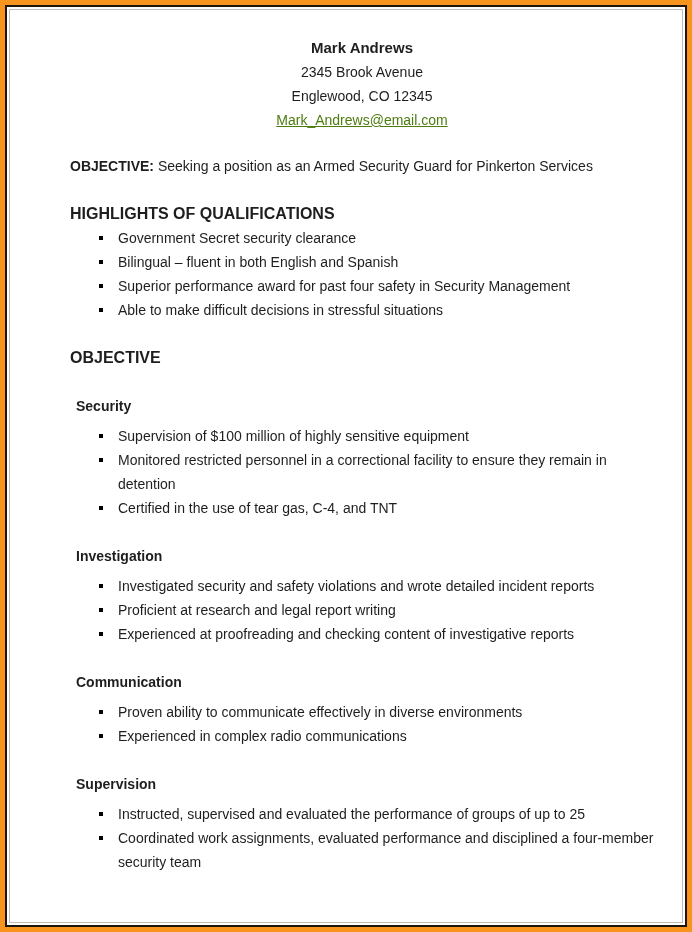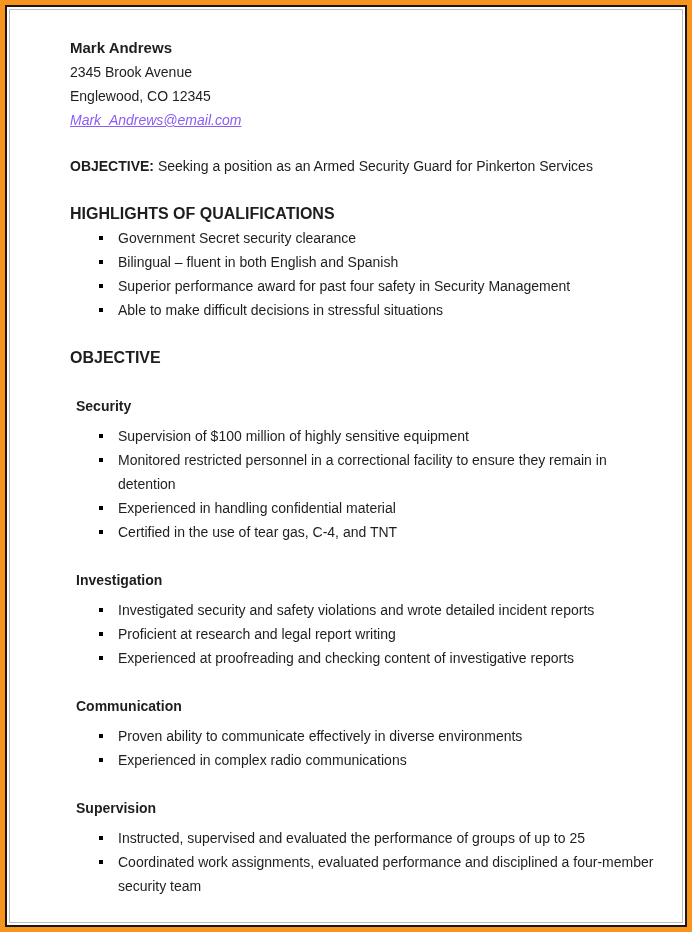--- a/index.html
+++ b/index.html
@@ -12,23 +12,23 @@
 
   .page {
     box-sizing: border-box;
     width: 100%; height: 100%;
     padding: 26px 28px 0 60px;
     color: #1E1E1E;
     font-size: 14px;
     line-height: 24px;
   }
 
-  .header { text-align: left; }
+  .header { text-align: center; }
   .header .name { font-weight: bold; font-size: 15px; }
-  .header .email { text-decoration: underline; color: #8b5cf6; font-style: italic; }
+  .header .email { text-decoration: underline; color: #4d7c0f; }
 
   .objective { margin: 22px 0 0 0; }
   .objective .label { font-weight: bold; }
 
   h2.section-title { margin: 24px 0 0 0; font-size: 16px; font-weight: bold; line-height: 24px; }
   h3.group-title   { margin: 6px; font-size: 14px; font-weight: bold; line-height: 24px; }
   .group:not(:first-of-type) h3.group-title { margin-top: 24px; }
 
   ul.bullets { list-style: none; margin: 0; padding: 0; }
   ul.bullets li { position: relative; padding-left: 48px; line-height: 24px; }
@@ -65,21 +65,20 @@
     <li>Able to make difficult decisions in stressful situations</li>
   </ul>
 
   <h2 class="section-title">OBJECTIVE</h2>
 
   <div class="group">
     <h3 class="group-title">Security</h3>
     <ul class="bullets">
       <li>Supervision of $100 million of highly sensitive equipment</li>
       <li>Monitored restricted personnel in a correctional facility to ensure they remain in detention</li>
-      <li>Experienced in handling confidential material</li>
       <li>Certified in the use of tear gas, C-4, and TNT</li>
     </ul>
   </div>
 
   <div class="group">
     <h3 class="group-title">Investigation</h3>
     <ul class="bullets">
       <li>Investigated security and safety violations and wrote detailed incident reports</li>
       <li>Proficient at research and legal report writing</li>
       <li>Experienced at proofreading and checking content of investigative reports</li>

